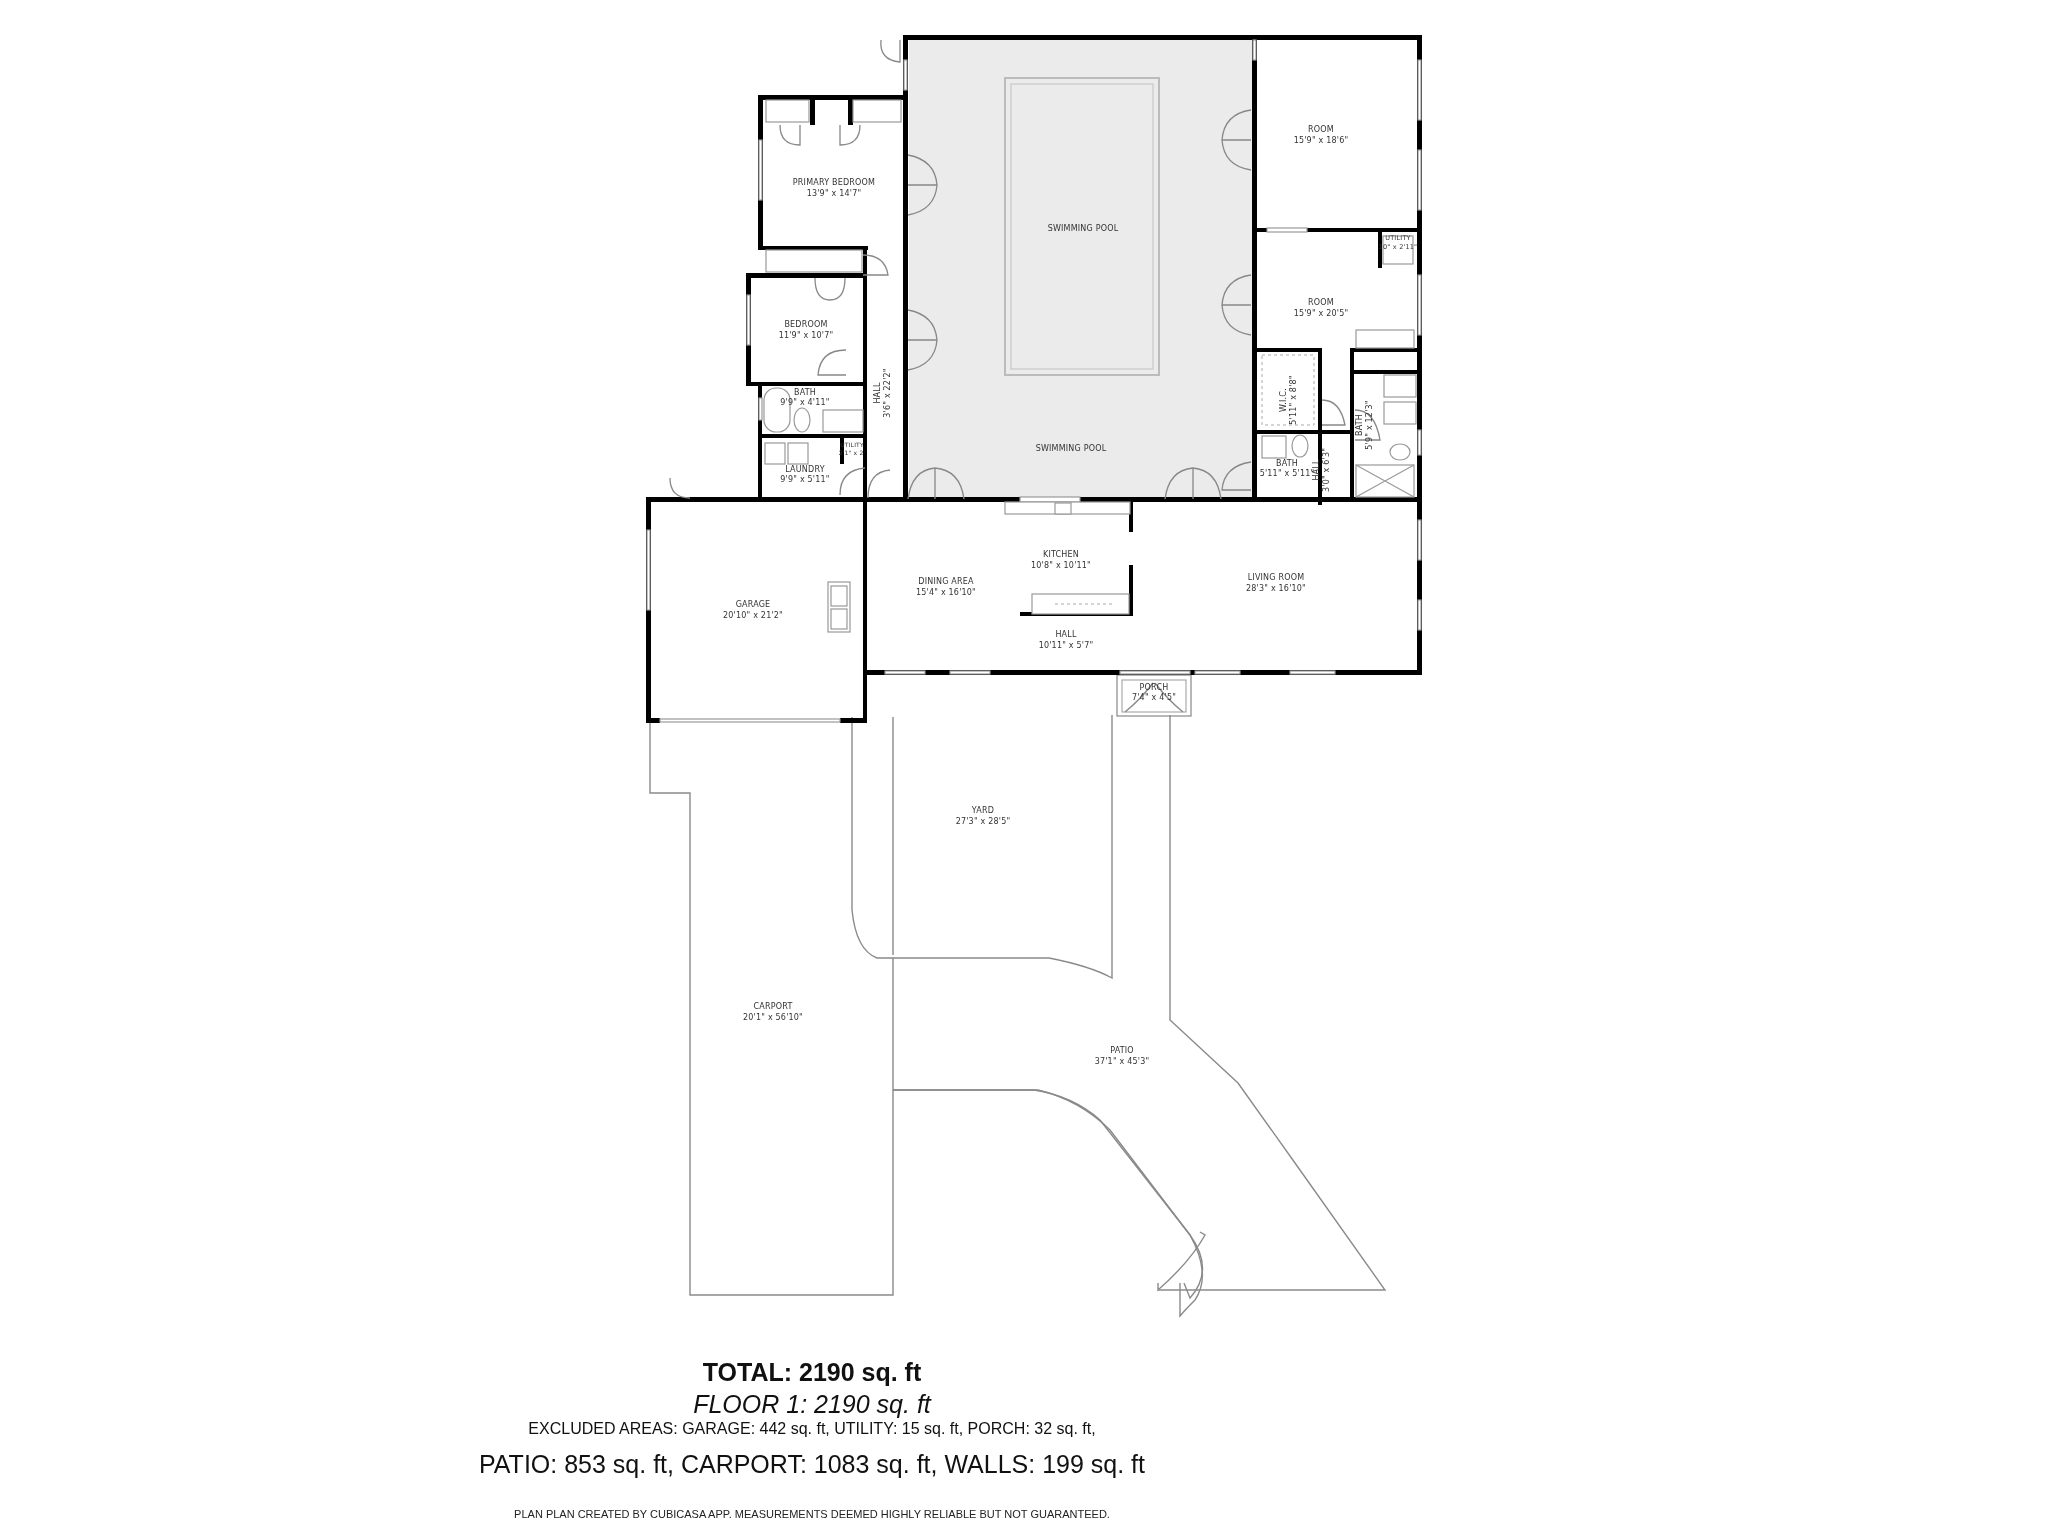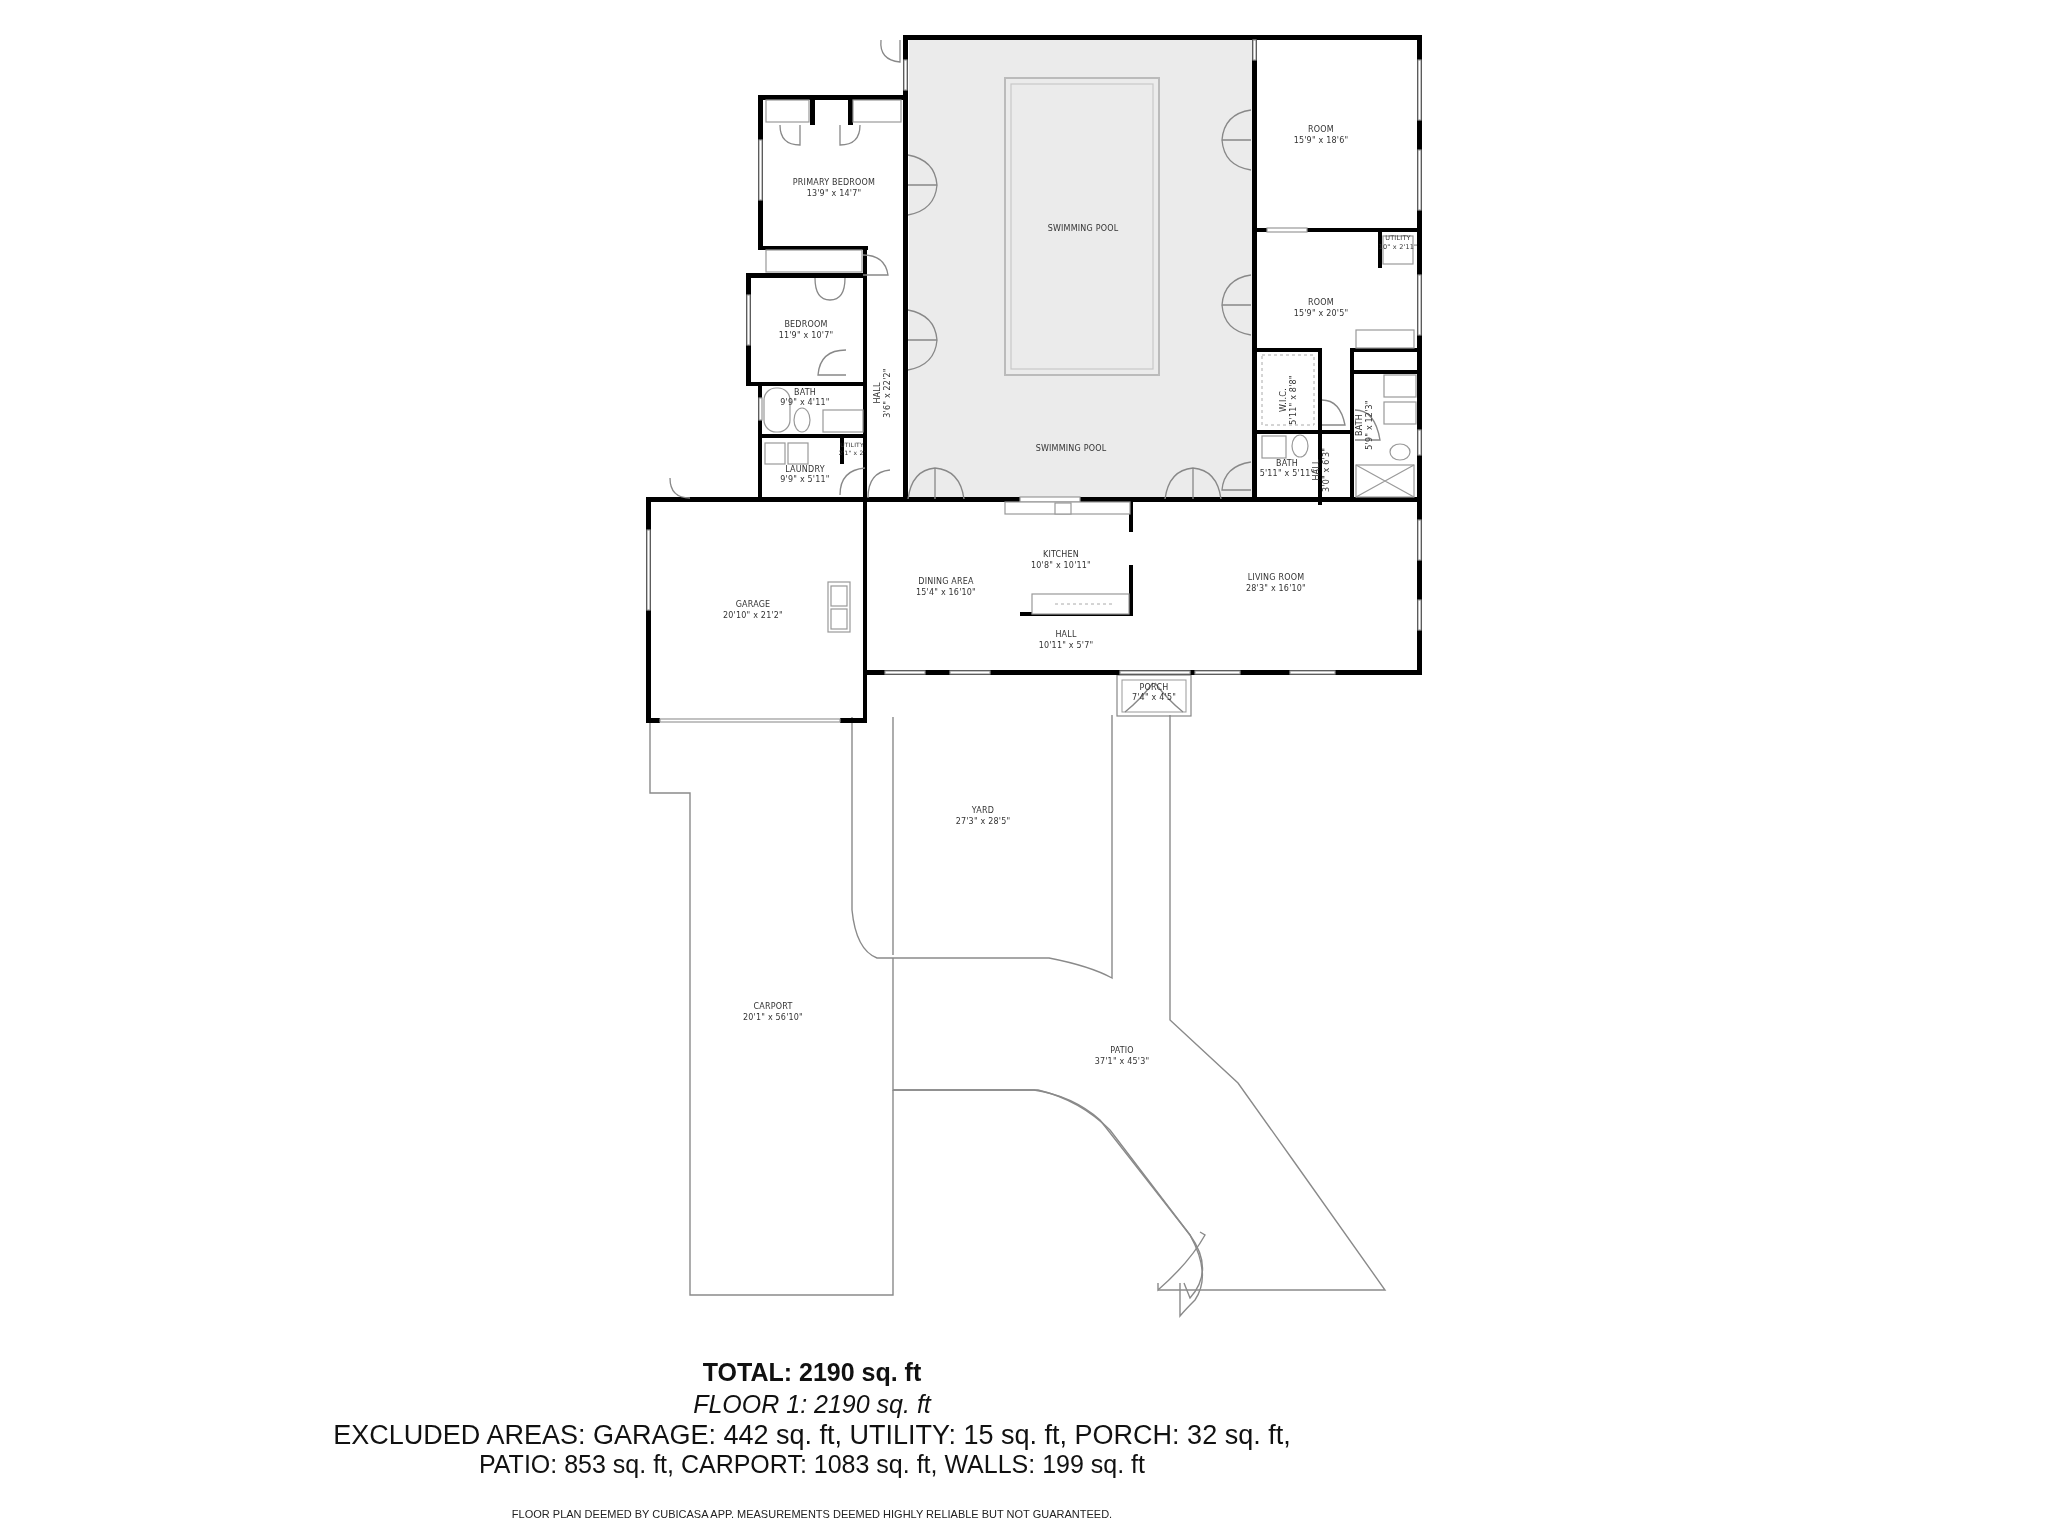--- a/index.html
+++ b/index.html
@@ -10,21 +10,21 @@
   .thin { fill:none; stroke:#8a8a8a; stroke-width:1.4; }
   .thin2 { fill:none; stroke:#9a9a9a; stroke-width:1.2; }
   .win { fill:#fff; stroke:#999; stroke-width:1.2; }
   .door { fill:none; stroke:#888; stroke-width:1.3; }
   .fixture { fill:#fff; stroke:#999; stroke-width:1.2; }
   .dash { fill:none; stroke:#aaa; stroke-width:1; stroke-dasharray:3 3; }
   .lbl { font-family:"DejaVu Sans", sans-serif; font-size:8px; fill:#333; text-anchor:middle; letter-spacing:0.2px; }
   .summary { position:absolute; left:0; width:1624px; text-align:center; color:#111; font-family:"Liberation Sans", sans-serif; }
   #total { top:1358px; font-size:25px; font-weight:bold; }
   #floor1 { top:1390px; font-size:25px;font-style:italic; }
-  #excl1 { top:1420px; font-size:27px; }
+  #excl1 { top:1420px; font-size:16px; }
   #excl2 { top:1450px; font-size:25px; }
   #credit { top:1508px; font-size:11px; color:#222; }
 </style>
 </head>
 <body>
 
 <svg id="plan" viewBox="0 0 2048 1536" xmlns="http://www.w3.org/2000/svg">
 
   <g>
     <rect class="pool-bg" x="909" y="37" width="347" height="463"></rect>
@@ -248,13 +248,13 @@
 
     <text class="lbl" x="1122" y="1053">PATIO</text>
     <text class="lbl" x="1122" y="1064">37'1" x 45'3"</text>
   </g>
 </svg>
 
 <div id="total" class="summary">TOTAL: 2190 sq. ft</div>
 <div id="floor1" class="summary">FLOOR 1: 2190 sq. ft</div>
 <div id="excl1" class="summary">EXCLUDED AREAS: GARAGE: 442 sq. ft, UTILITY: 15 sq. ft, PORCH: 32 sq. ft,</div>
 <div id="excl2" class="summary">PATIO: 853 sq. ft, CARPORT: 1083 sq. ft, WALLS: 199 sq. ft</div>
-<div id="credit" class="summary">FLOOR PLAN DEEMED BY CUBICASA APP. MEASUREMENTS DEEMED HIGHLY RELIABLE BUT NOT GUARANTEED.</div>
+<div id="credit" class="summary">PLAN PLAN CREATED BY CUBICASA APP. MEASUREMENTS DEEMED HIGHLY RELIABLE BUT NOT GUARANTEED.</div>
 
 </body></html>

